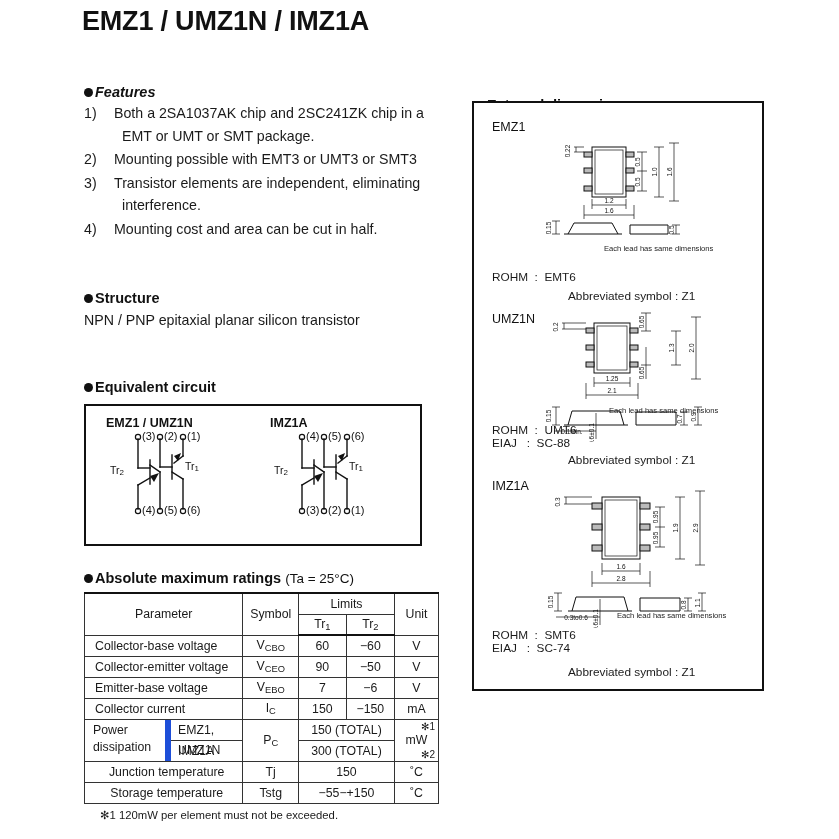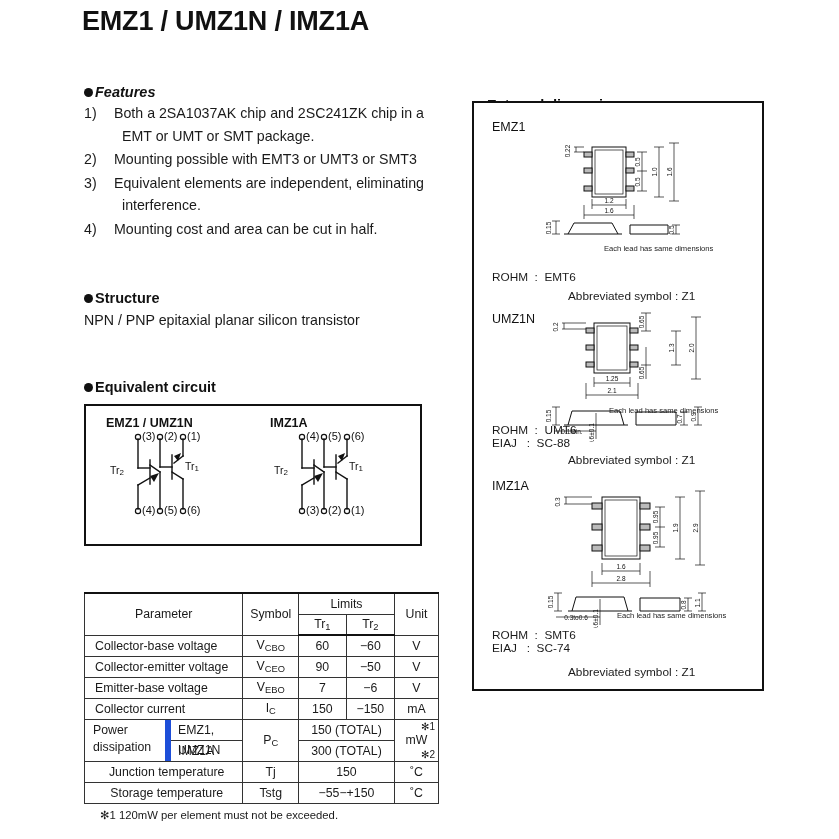--- a/index.html
+++ b/index.html
@@ -219,21 +219,21 @@
     </div>
     <div class="feat">
       <span class="num">2)</span>
       <span class="txt">
         <span>Mounting possible with EMT3 or UMT3 or SMT3</span>
       </span>
     </div>
     <div class="feat">
       <span class="num">3)</span>
       <span class="txt">
-        <span>Equivalent elements are independent, eliminating</span>
+        <span>Transistor elements are independent, eliminating</span>
         <span class="cont">interference.</span>
       </span>
     </div>
     <div class="feat">
       <span class="num">4)</span>
       <span class="txt">
         <span>Mounting cost and area can be cut in half.</span>
       </span>
     </div>
   </div>
@@ -320,20 +320,23 @@
     <div class="ckt-title" style="left:220px; top:24px; font-weight:normal; font-size:11px;">(4)</div>
     <div class="ckt-title" style="left:242px; top:24px; font-weight:normal; font-size:11px;">(5)</div>
     <div class="ckt-title" style="left:265px; top:24px; font-weight:normal; font-size:11px;">(6)</div>
     <div class="ckt-title" style="left:220px; top:98px; font-weight:normal; font-size:11px;">(3)</div>
     <div class="ckt-title" style="left:242px; top:98px; font-weight:normal; font-size:11px;">(2)</div>
     <div class="ckt-title" style="left:265px; top:98px; font-weight:normal; font-size:11px;">(1)</div>
     <div class="ckt-title" style="left:188px; top:58px; font-weight:normal; font-size:10.5px;">Tr<span class="sub">2</span></div>
     <div class="ckt-title" style="left:263px; top:54px; font-weight:normal; font-size:10.5px;">Tr<span class="sub">1</span></div>
   </div>
 
+  <div class="sec-head" style="left:84px; top:570px;">
+    <span class="bullet"></span><span>Absolute maximum ratings</span><span class="sub-cond">&nbsp;</span><span class="sub" style="font-size:13.5px; font-weight:normal; vertical-align:baseline;">(Ta = 25°C)</span>
+  </div>
 
   <table id="ratings-table">
     <tbody>
       <tr class="top-rule">
         <td class="param-c" rowspan="2">Parameter</td>
         <td class="sym-c" rowspan="2">Symbol</td>
         <td colspan="2">Limits</td>
         <td class="unit-c" rowspan="2">Unit</td>
       </tr>
       <tr class="thickb">

